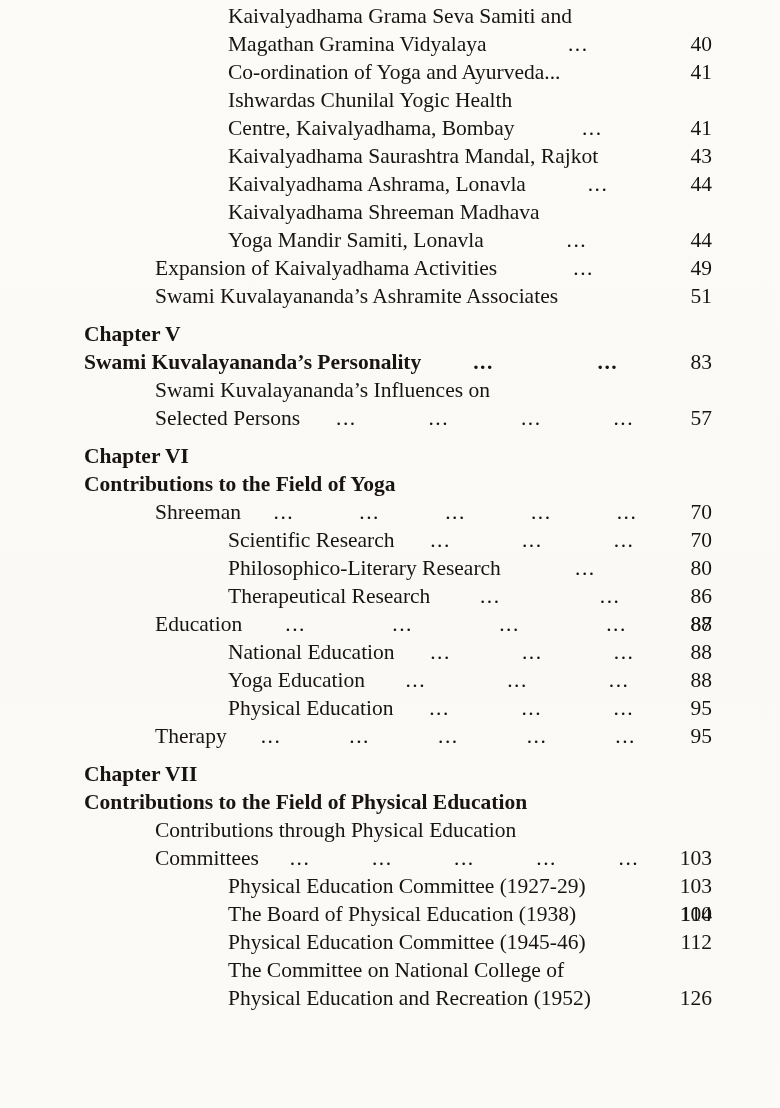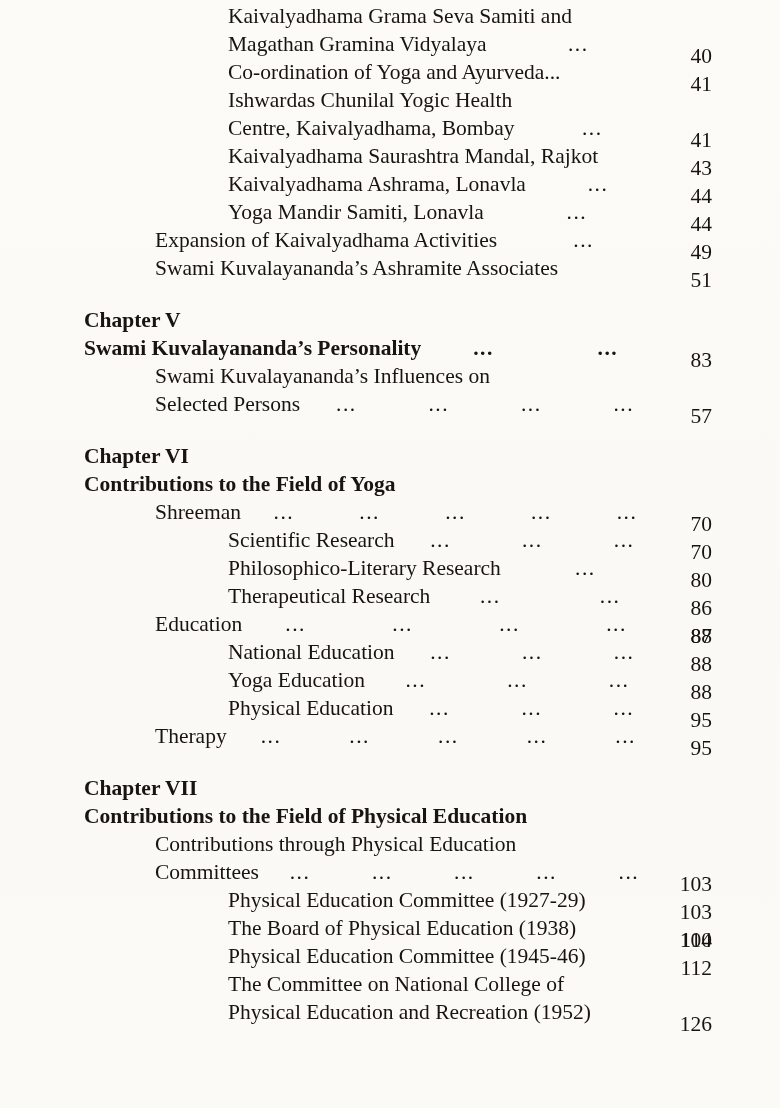--- a/index.html
+++ b/index.html
@@ -24,38 +24,37 @@
     align-items: baseline;
     line-height: 28px;
     font-size: 21.5px;
     padding-right: 110px;
     white-space: nowrap;
   }
   .ind0 { padding-left: 84px; }
   .ind1 { padding-left: 155px; }
   .ind2 { padding-left: 228px; }
   .bold { font-weight: bold; }
-  .gap  { margin-top: 24px; }
+  .gap  { margin-top: 10px; }
   .toc-label { white-space: nowrap; }
   .toc-dots {
     flex: 1 1 auto;
     display: flex;
     justify-content: space-around;
     overflow: hidden;
     min-width: 0;
   }
   .dot-group { letter-spacing: 1.5px; }
   .toc-page {
     position: absolute;
     right: 68px;
     top: 0;
     width: 70px;
     text-align: right;
     font-weight: normal;
-    margin-top: 12px;
   }
 </style>
 </head>
 <body>
 
 <div class="scan-page">
   <div>
       <div class="toc-line ind2">
     <span class="toc-label">Kaivalyadhama Grama Seva Samiti and</span>
     <span class="toc-dots"></span>
@@ -91,20 +90,25 @@
     <span class="toc-page">43</span>
   </div>
       <div class="toc-line ind2">
     <span class="toc-label">Kaivalyadhama Ashrama, Lonavla</span>
     <span class="toc-dots">
           <span class="dot-group">...</span>
         </span>
     <span class="toc-page">44</span>
   </div>
       <div class="toc-line ind2">
+    <span class="toc-label">Kaivalyadhama Shreeman Madhava</span>
+    <span class="toc-dots"></span>
+    <span class="toc-page"></span>
+  </div>
+      <div class="toc-line ind2">
     <span class="toc-label">Yoga Mandir Samiti, Lonavla</span>
     <span class="toc-dots">
           <span class="dot-group">...</span>
         </span>
     <span class="toc-page">44</span>
   </div>
       <div class="toc-line ind1">
     <span class="toc-label">Expansion of Kaivalyadhama Activities</span>
     <span class="toc-dots">
           <span class="dot-group">...</span>

